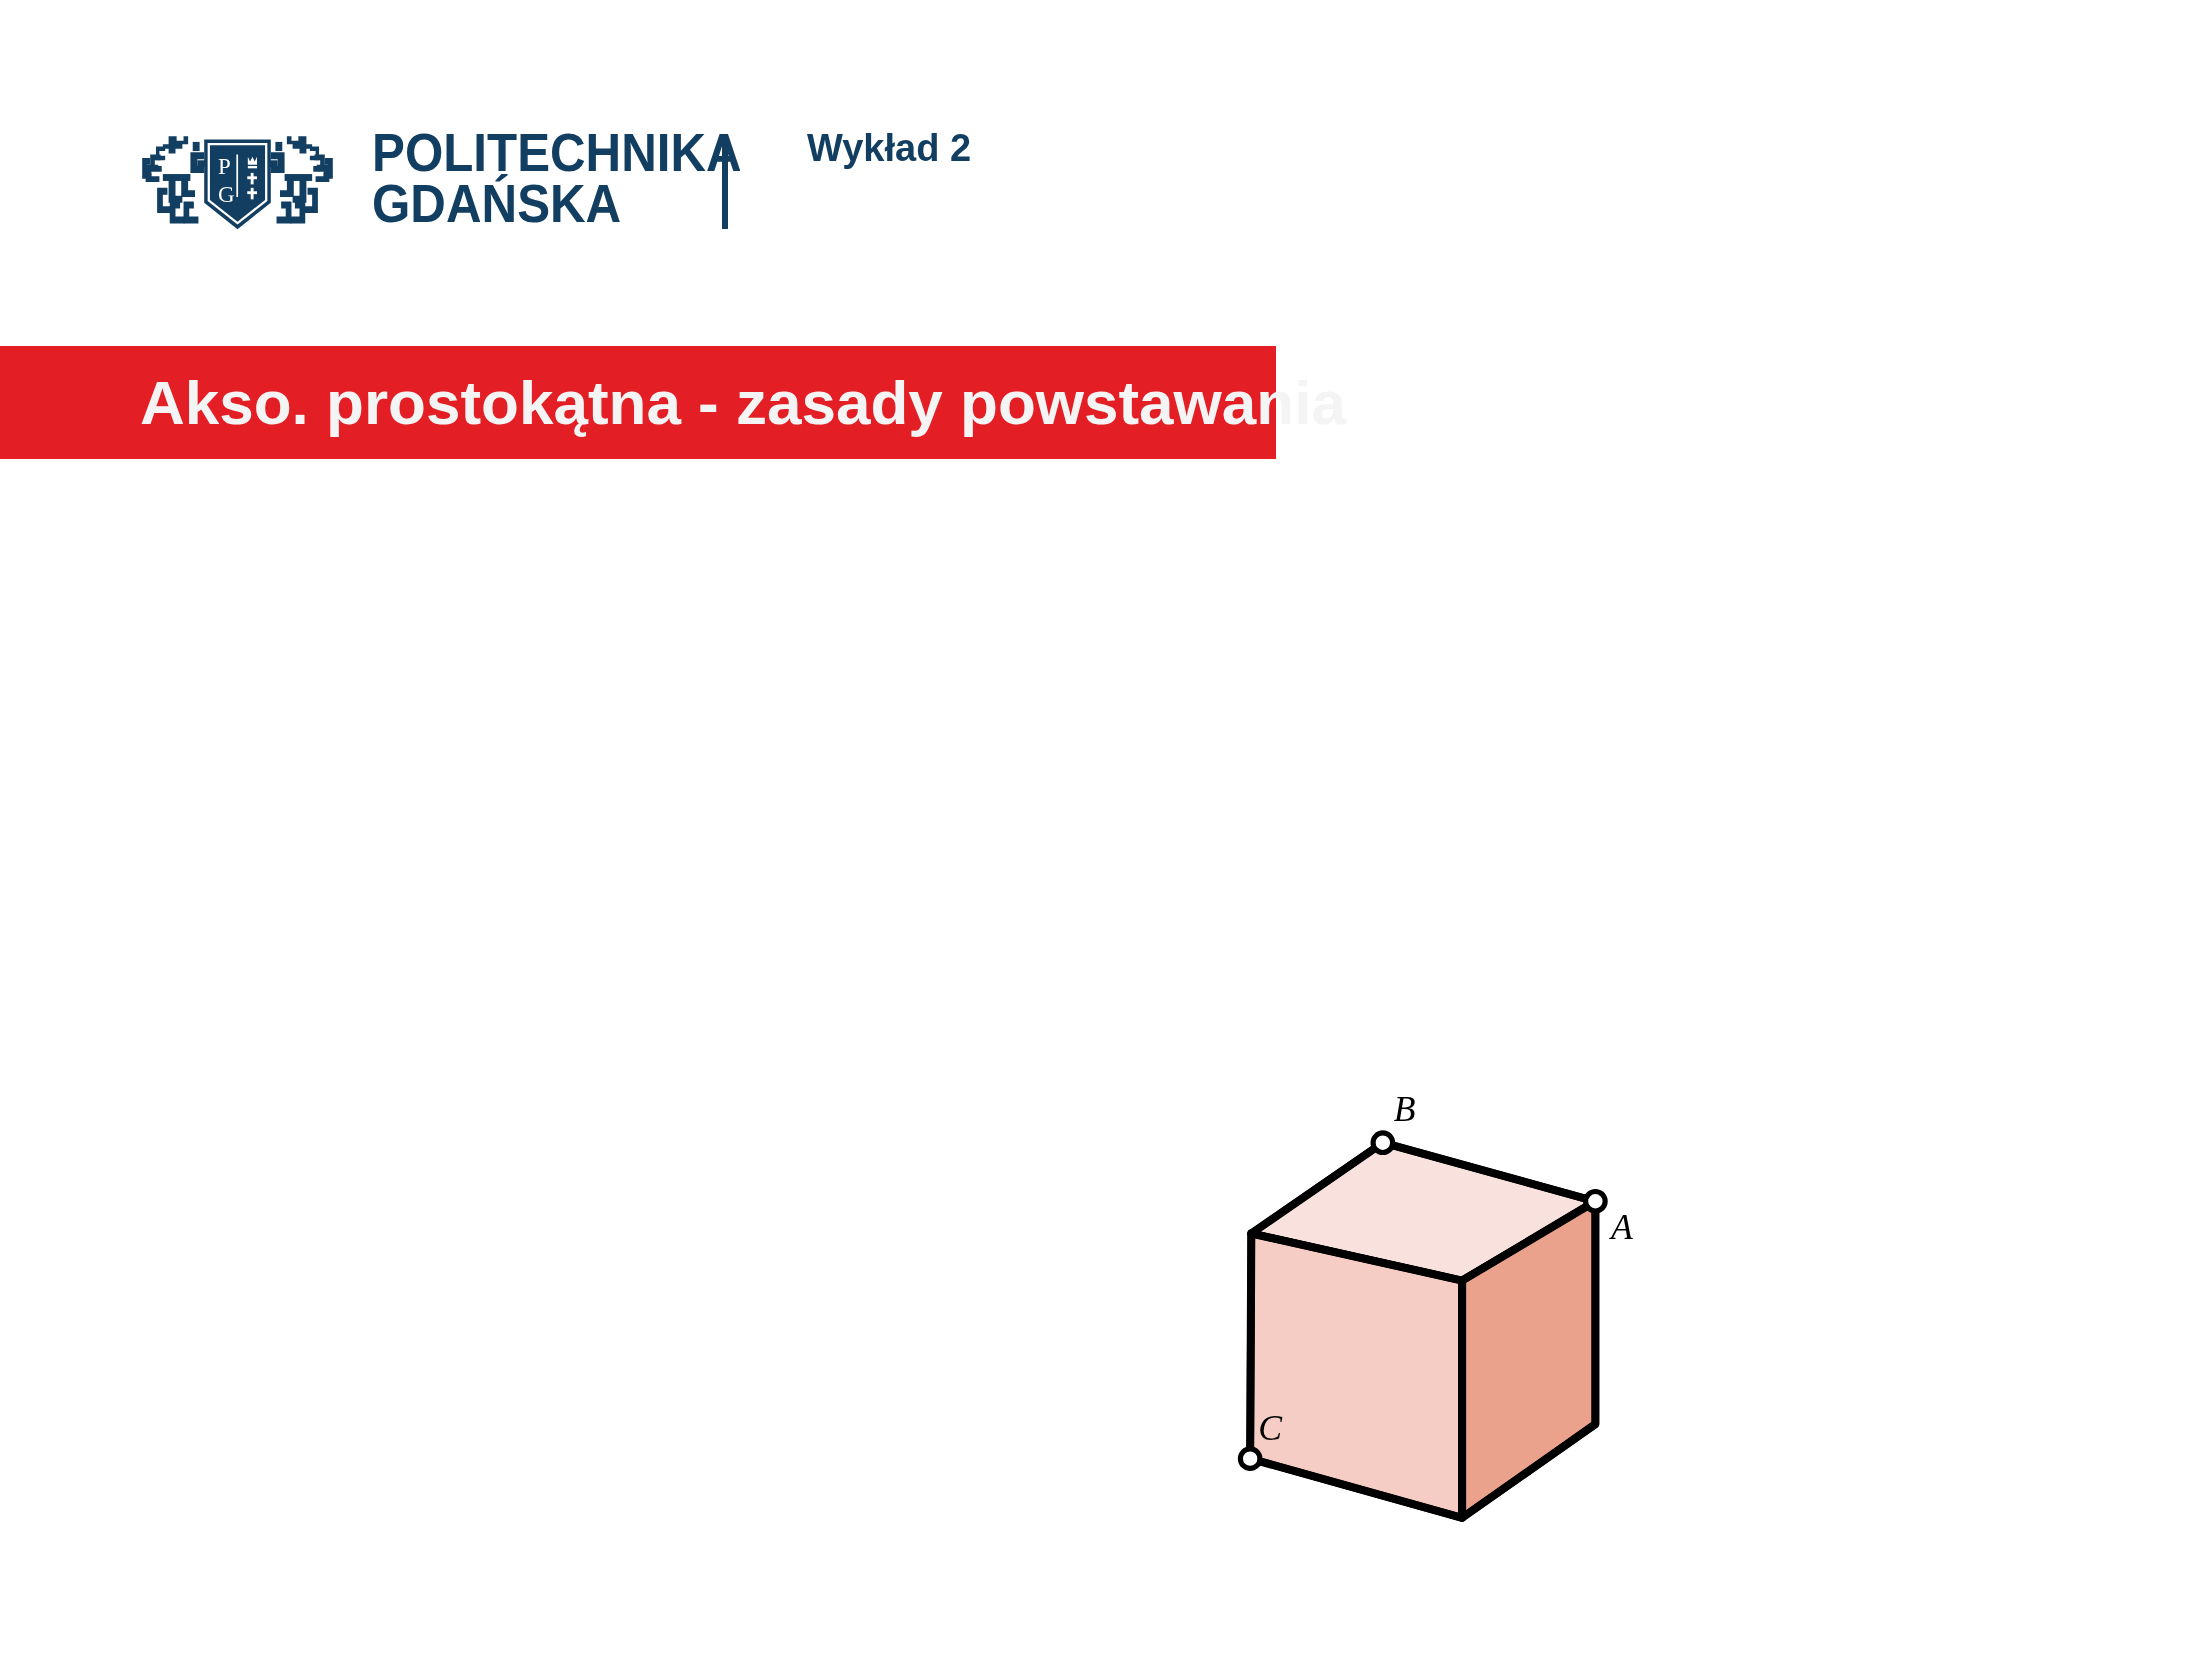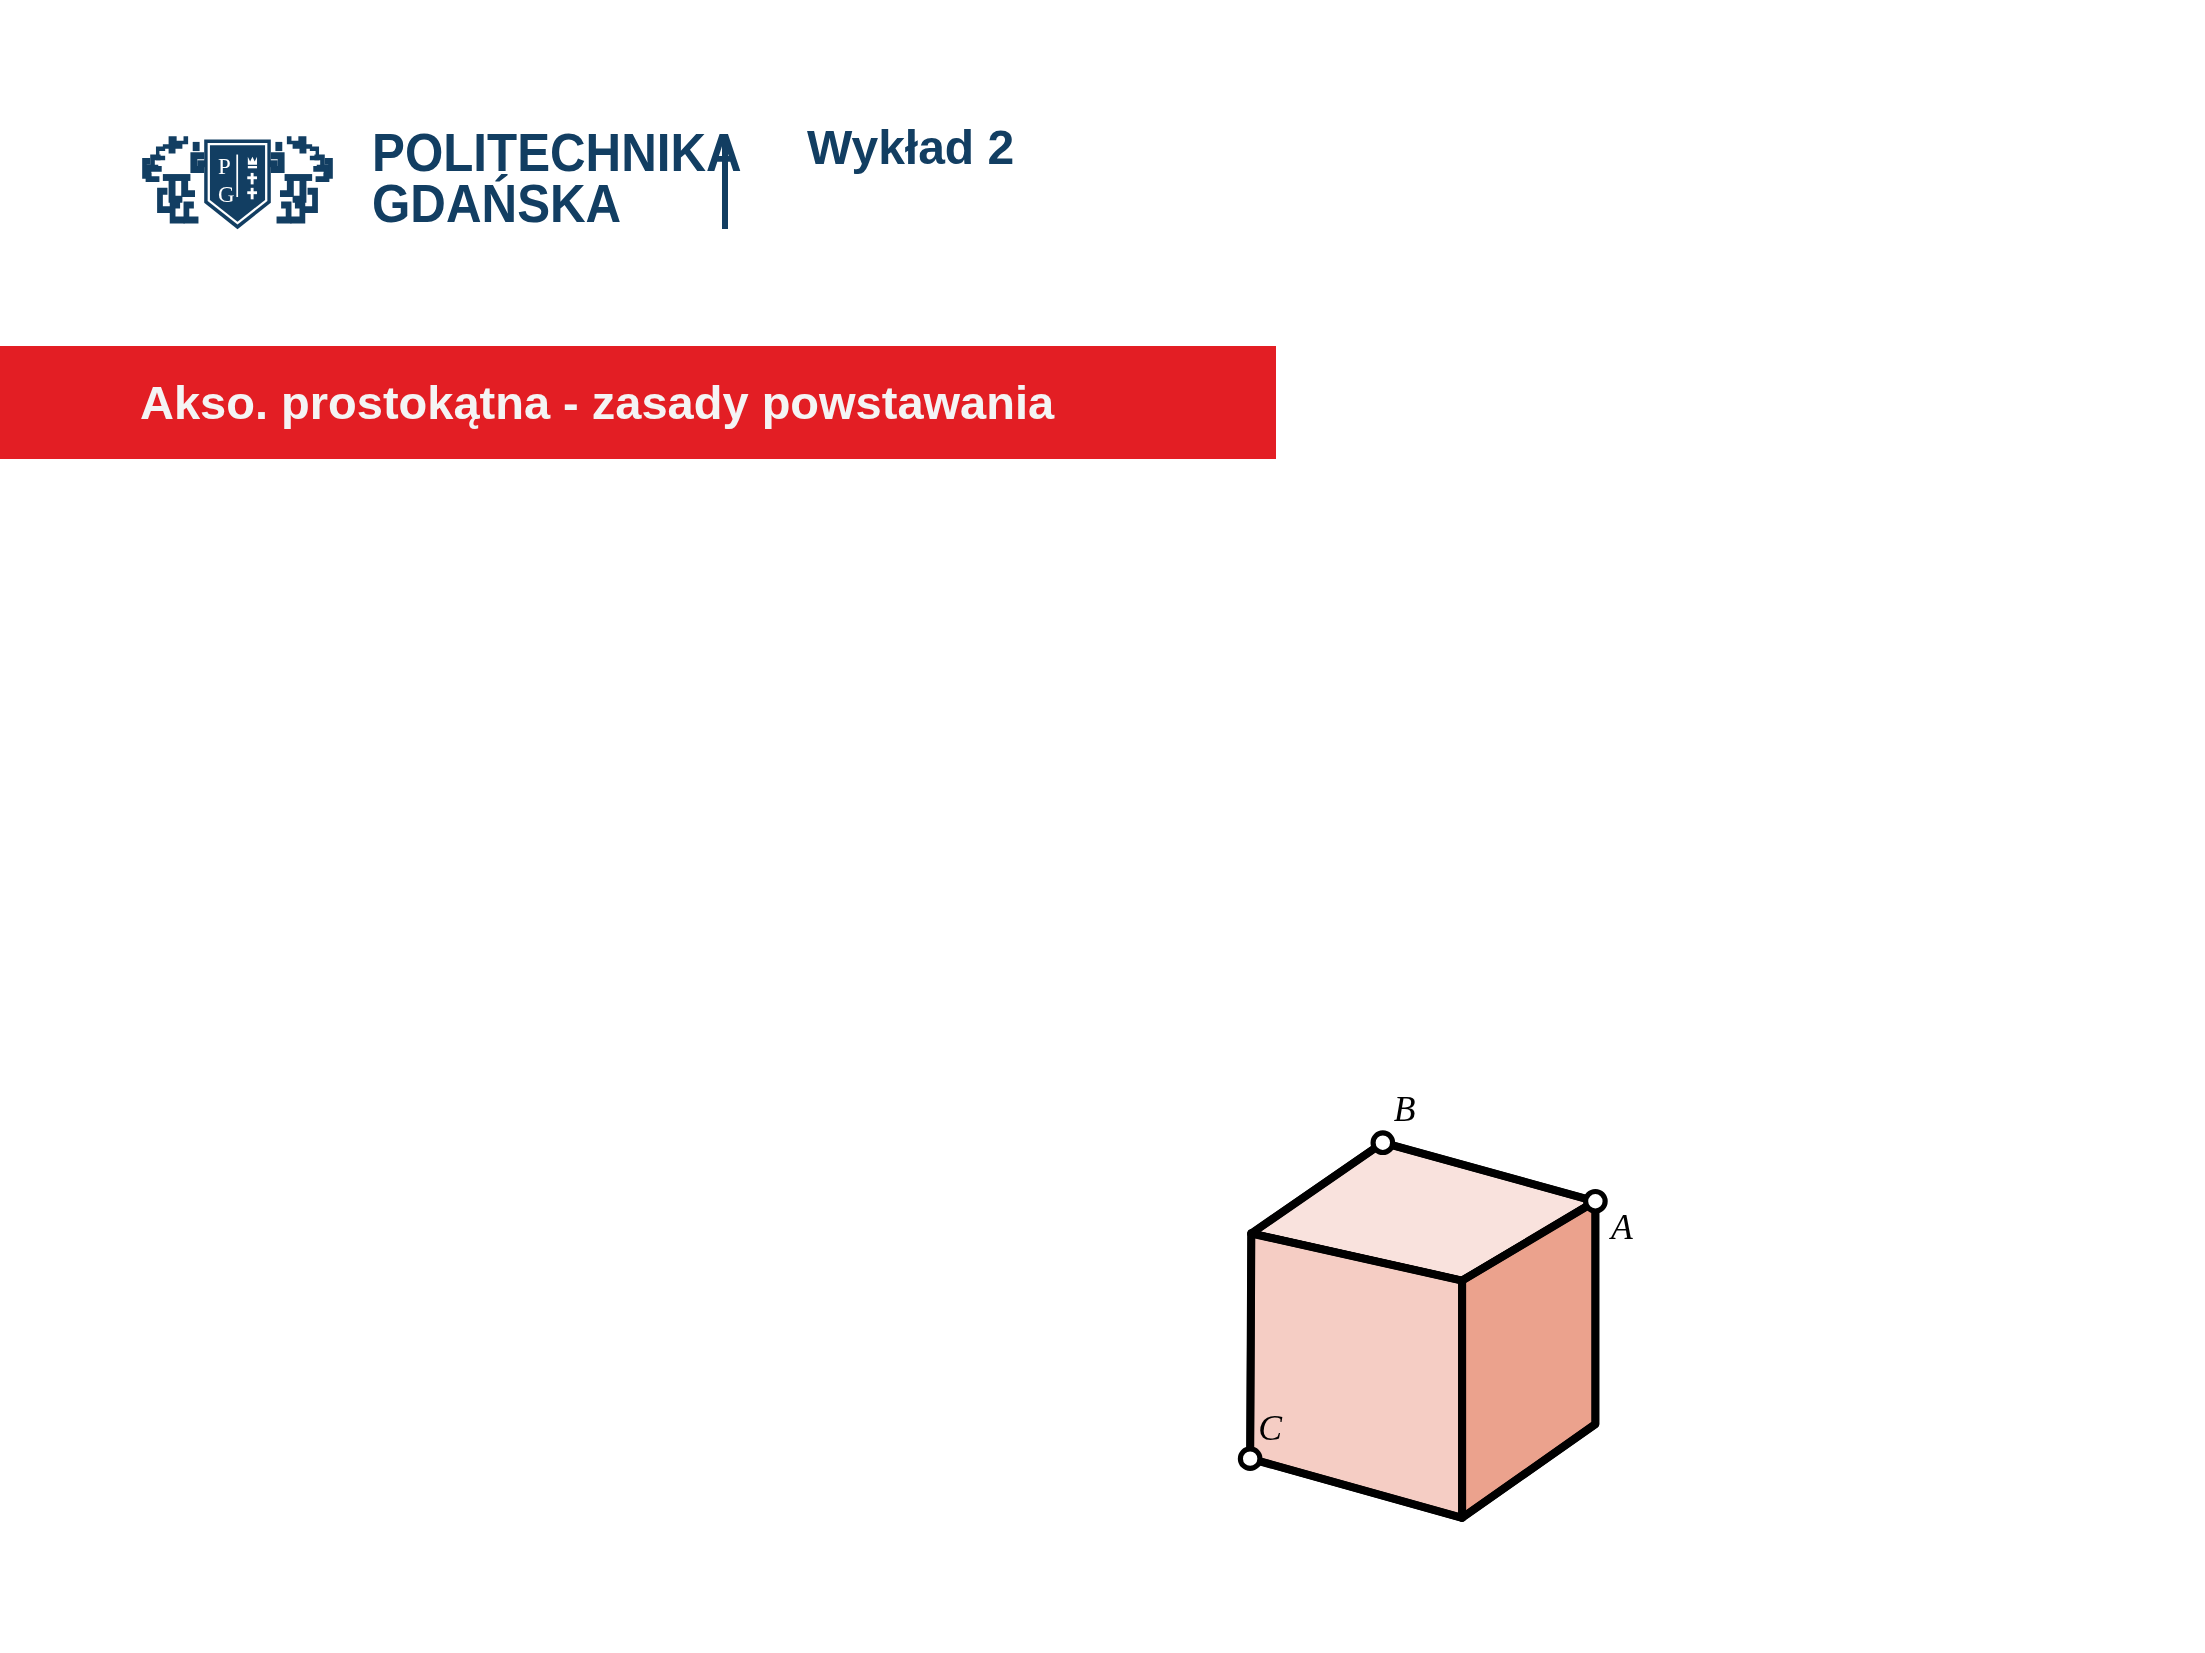--- a/index.html
+++ b/index.html
@@ -50,21 +50,21 @@
     background: #123E62;
   }
 
   #lecture-block {
     position: absolute;
     left: 807px; top: 127px;
     color: #123E62;
     font-weight: bold;
   }
   #lecture-number {
-    font-size: 48px;
+    font-size: 38px;
     line-height: 42px;
     white-space: nowrap;
     text-align: right;
   }
   #lecture-title {
     font-size: 38px;
     line-height: 42px;
     margin-top: 20.7px;
     white-space: nowrap;
   }
@@ -75,21 +75,21 @@
     left: 0; top: 346px;
     width: 1276px; height: 113px;
     background: #E31E24;
     display: flex;
     align-items: center;
   }
   #section-banner-label {
     margin-left: 140px;
     color: #F4F4F4;
     font-weight: bold;
-    font-size: 47px;
+    font-size: 62px;
     line-height: 47px;
     white-space: nowrap;
   }
 
   
   #cube-figure {
     position: absolute;
     left: 1195px; top: 1091px;
     width: 517px; height: 494px;
   }

